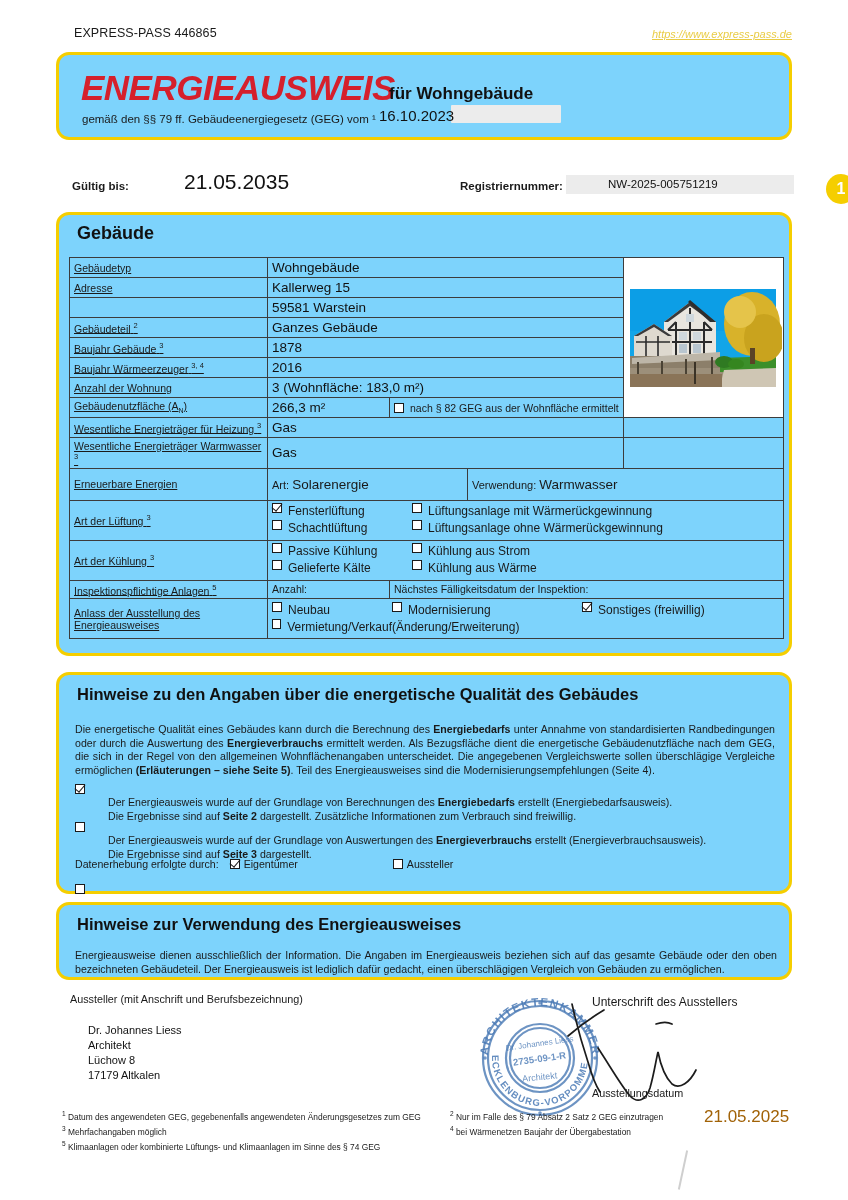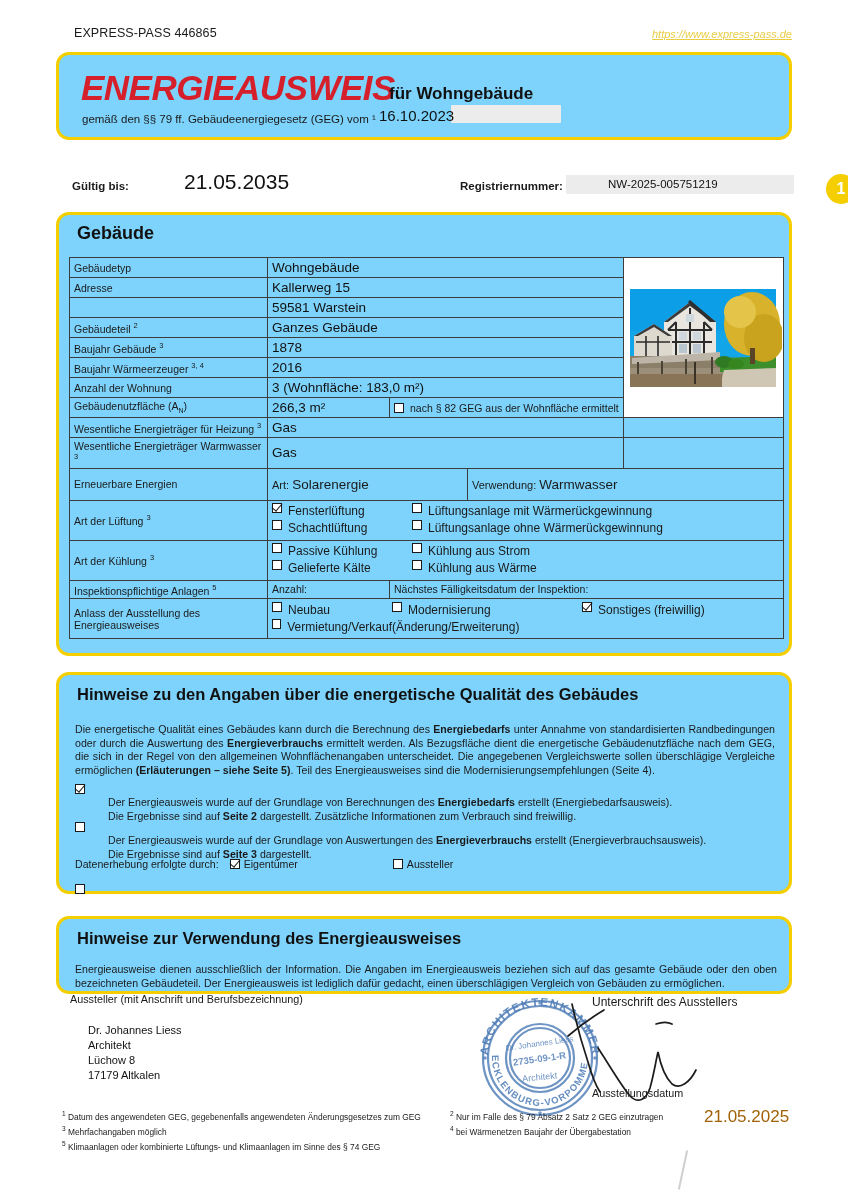--- a/index.html
+++ b/index.html
@@ -123,21 +123,21 @@
     font-size: 11px;
     table-layout: fixed;
   }
   table.gtable td {
     border: 1px solid #3c3c3c;
     padding: 2px 4px;
     vertical-align: middle;
     height: 17px;
     box-sizing: border-box;
   }
-  td.lab { width: 198px; font-size: 10.5px; color: #1a1a1a; }
+  td.lab { width: 198px; font-size: 10.5px; color: #1a1a1a; text-decoration: underline; }
   td.val { font-size: 13.5px; color: #111; padding-left: 6px; }
   td.noborder { border: none; }
   .sup { font-size: 7.5px; vertical-align: super; }
 
   .photo-cell {
     width: 160px;
     padding: 0 !important;
     border: 1px solid #3c3c3c;
     position: relative;
     background: #ffffff;
@@ -167,21 +167,21 @@
     width: 5px; height: 9px;
     border: solid #1a1a1a;
     border-width: 0 1.4px 1.4px 0;
     transform: rotate(40deg);
   }
   .cbrow { display: flex; align-items: flex-start; line-height: 17px; }
   .cbitem { display: flex; align-items: flex-start; font-size: 12px; }
 
   
   .sec-hinweise1 { left: 56px; top: 672px; width: 736px; height: 222px; }
-  .sec-hinweise2 { left: 56px; top: 902px; width: 736px; height: 78px; margin-top: 14px; }
+  .sec-hinweise2 { left: 56px; top: 902px; width: 736px; height: 78px; }
   .sec-head2 {
     position: absolute; left: 18px; top: 10px;
     font-size: 16.5px; font-weight: bold; color: #111;
   }
   .para {
     position: absolute;
     font-size: 10.6px;
     line-height: 13.6px;
     color: #1a1a1a;
     text-align: justify;

